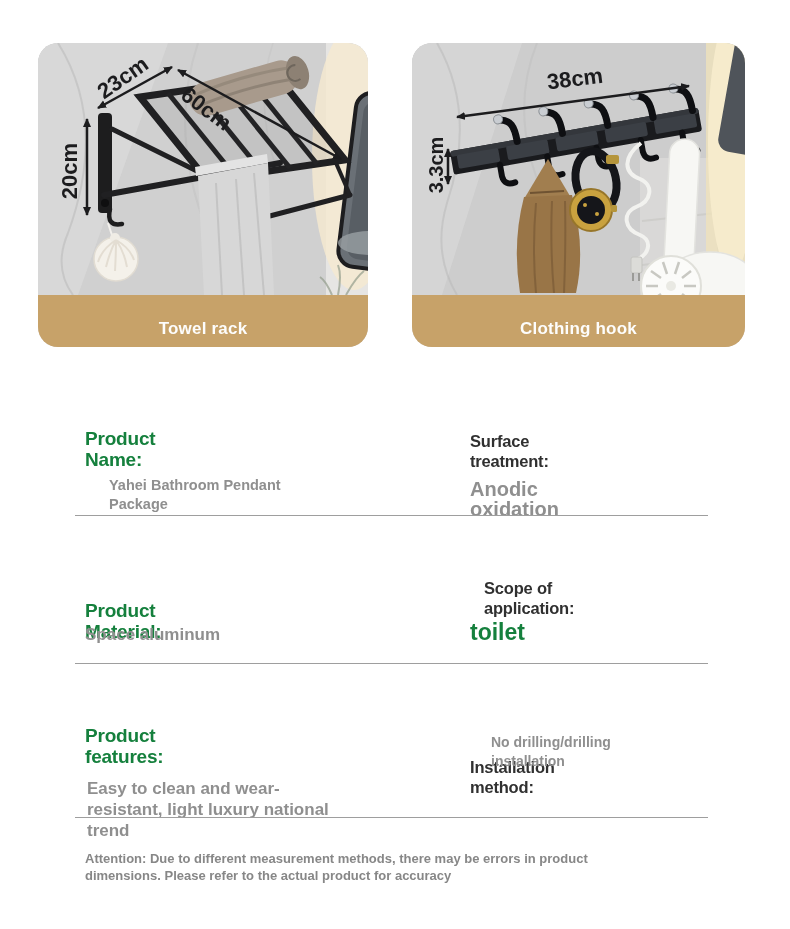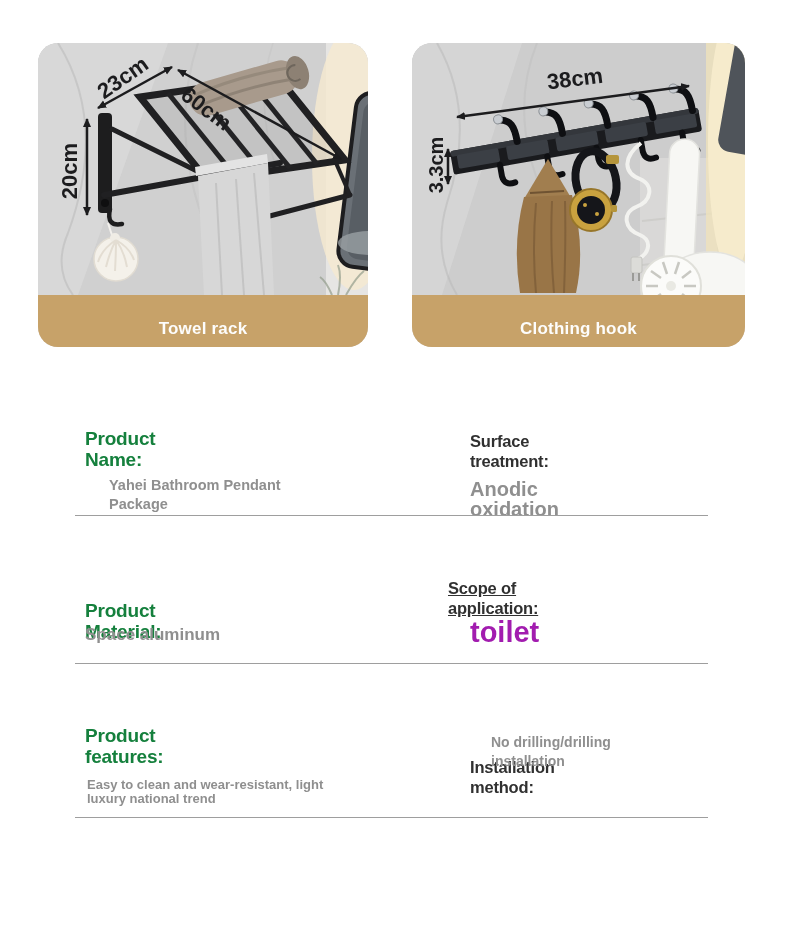--- a/index.html
+++ b/index.html
@@ -212,26 +212,27 @@
   <section>
 
     <div class="spec-label" style="left:85px;top:428px;width:115px;">Product Name:</div>
     <div class="spec-value" style="left:87px;top:476px;width:200px;font-size:14.5px;line-height:19px;margin-left:22px;">Yahei Bathroom Pendant Package</div>
     <div class="spec-label r" style="left:470px;top:431px;width:115px;">Surface treatment:</div>
     <div class="spec-value" style="left:470px;top:479px;width:95px;font-size:20px;line-height:20px;">Anodic oxidation</div>
     <div class="divider" style="top:515px;"></div>
 
     <div class="spec-label" style="left:85px;top:600px;width:110px;">Product Material:</div>
     <div class="spec-value" style="left:85px;top:624px;width:220px;font-size:17px;line-height:21px;">Space aluminum</div>
-    <div class="spec-label r" style="left:448px;top:578px;width:115px;text-decoration:underline;">Scope of application:</div>
-    <div class="spec-value" style="left:470px;top:616px;width:200px;font-size:29px;line-height:32px;color:#a21caf;">toilet</div>
+    <div class="spec-label r" style="left:484px;top:578px;width:115px;">Scope of application:</div>
+    <div class="spec-value" style="left:470px;top:616px;width:200px;font-size:23px;line-height:32px;color:#15803d;">toilet</div>
     <div class="divider" style="top:663px;"></div>
 
     <div class="spec-label" style="left:85px;top:725px;width:110px;">Product features:</div>
-    <div class="spec-value" style="left:87px;top:778px;width:250px;font-size:13px;line-height:14px;">Easy to clean and wear-resistant, light luxury national trend</div>
+    <div class="spec-value" style="left:87px;top:778px;width:250px;font-size:17px;line-height:21px;">Easy to clean and wear-resistant, light luxury national trend</div>
     <div class="spec-label r" style="left:470px;top:757px;width:115px;">Installation method:</div>
     <div class="spec-value" style="left:470px;top:733px;width:165px;font-size:14px;line-height:19px;margin-left:21px;">No drilling/drilling installation</div>
     <div class="divider" style="top:817px;"></div>
 
   </section>
 
+  <p class="attention">Attention: Due to different measurement methods, there may be errors in product dimensions. Please refer to the actual product for accuracy</p>
 
 </div>
 
 </body></html>

